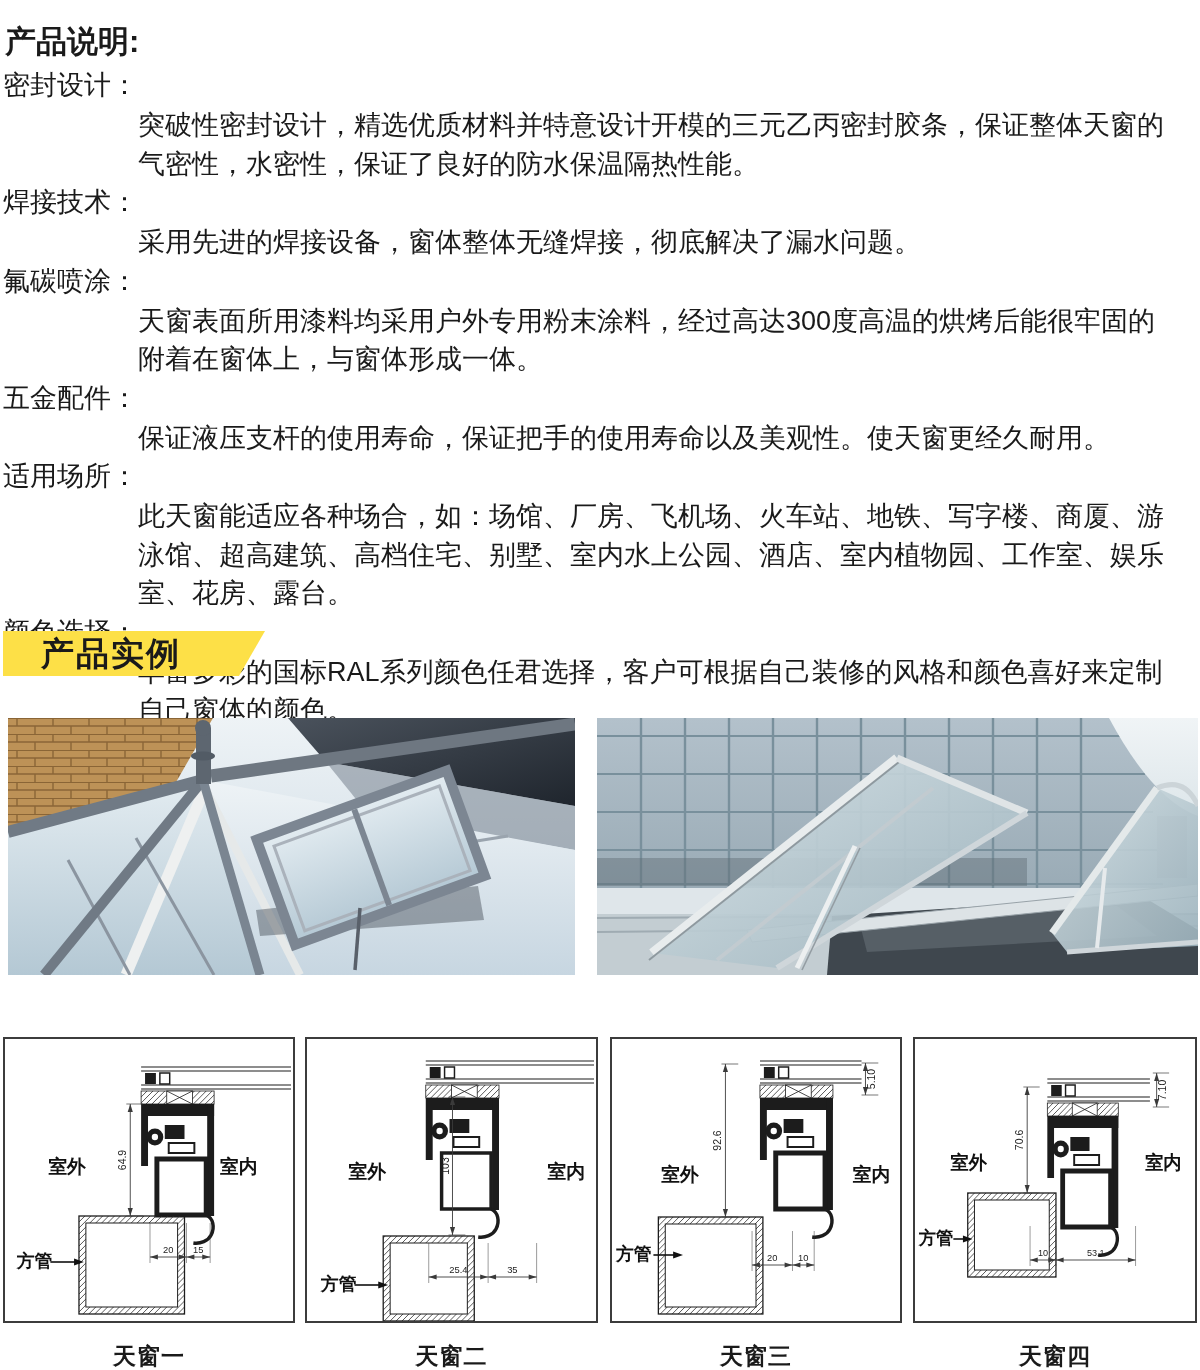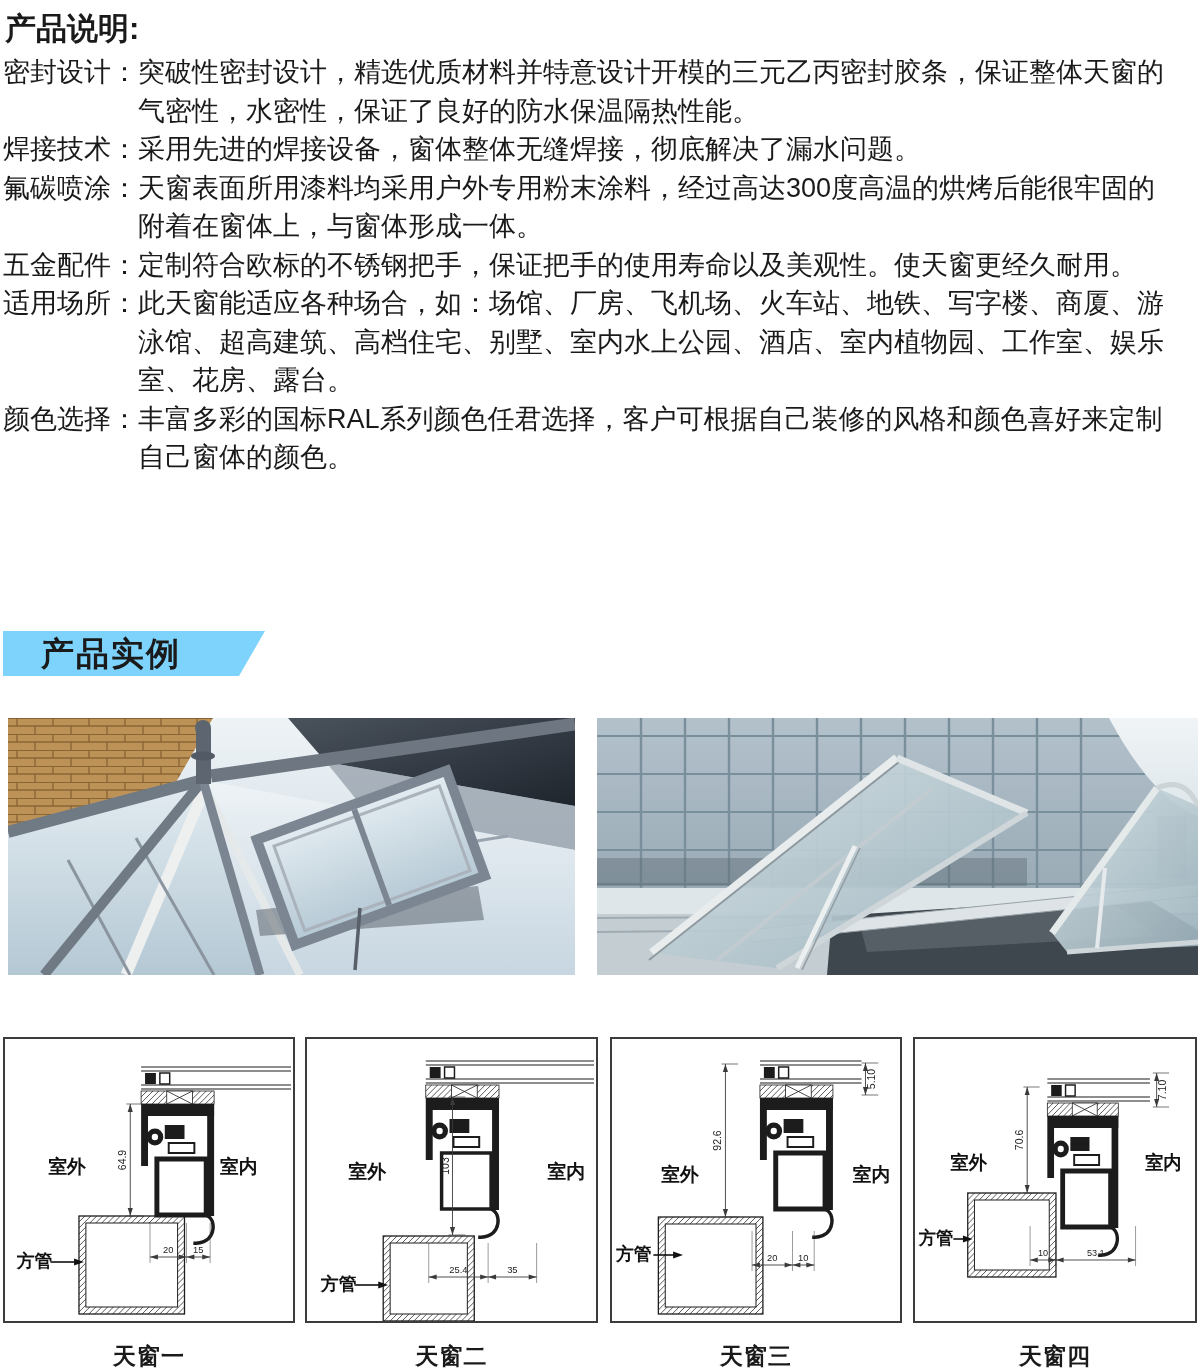--- a/index.html
+++ b/index.html
@@ -1,22 +1,22 @@
 <!DOCTYPE html>
 <html><head>
 <meta charset="utf-8">
 <style>
   html,body{margin:0;padding:0;background:#fff;}
   body{width:1200px;height:1370px;position:relative;overflow:hidden;
        font-family:"Liberation Sans",sans-serif;color:#1a1a1a;}
   .desc{position:absolute;top:6px;left:3px;width:1172px;}
-  .desc-title{font-size:31px;font-weight:bold;line-height:46px;margin:0 0 1px 2px;}
+  .desc-title{font-size:31px;font-weight:bold;line-height:46px;margin:13px 0 1px 2px;}
   .spec-row{display:flex;font-size:27px;line-height:38.5px;justify-content:center;}
   .spec-label{flex:0 0 134px;white-space:nowrap;}
-  .spec-text{flex:1;}
+  .spec-text{flex:1;margin-top:40px;}
   .banner{position:absolute;top:631px;left:3px;width:262px;height:45px;
           clip-path:polygon(0 0,100% 0,calc(100% - 26px) 100%,0 100%);}
   .banner-text{display:block;font-size:33px;font-weight:bold;line-height:45px;
                padding-left:38px;letter-spacing:2px;}
   .photo{position:absolute;top:718px;height:257px;}
   .photo svg{display:block;width:100%;height:100%;}
   #photo1{left:8px;width:567px;}
   #photo2{left:597px;width:601px;}
   .dbox{position:absolute;top:1037px;height:286px;border:2px solid #3c3c3c;
         box-sizing:border-box;background:#fff;}
@@ -37,34 +37,34 @@
       <div class="spec-row">
         <span class="spec-label">焊接技术：</span>
         <div class="spec-text">采用先进的焊接设备，窗体整体无缝焊接，彻底解决了漏水问题。</div>
       </div>
       <div class="spec-row">
         <span class="spec-label">氟碳喷涂：</span>
         <div class="spec-text">天窗表面所用漆料均采用户外专用粉末涂料，经过高达300度高温的烘烤后能很牢固的附着在窗体上，与窗体形成一体。</div>
       </div>
       <div class="spec-row">
         <span class="spec-label">五金配件：</span>
-        <div class="spec-text">定制符合欧标的不锈钢把手，保证把手的使用寿命以及美观性。使天窗更经久耐用。</div>
+        <div class="spec-text">保证液压支杆的使用寿命，保证把手的使用寿命以及美观性。使天窗更经久耐用。</div>
       </div>
       <div class="spec-row">
         <span class="spec-label">适用场所：</span>
         <div class="spec-text">此天窗能适应各种场合，如：场馆、厂房、飞机场、火车站、地铁、写字楼、商厦、游泳馆、超高建筑、高档住宅、别墅、室内水上公园、酒店、室内植物园、工作室、娱乐室、花房、露台。</div>
       </div>
       <div class="spec-row">
         <span class="spec-label">颜色选择：</span>
         <div class="spec-text">丰富多彩的国标RAL系列颜色任君选择，客户可根据自己装修的风格和颜色喜好来定制自己窗体的颜色。</div>
       </div>
     </div>
 </section>
 
-<div class="banner" style="background: #7dd3fc;">
+<div class="banner" style="background: #fde047;">
   <span class="banner-text">产品实例</span>
 </div>
 
 <div class="photo" id="photo1">
 <svg viewBox="0 0 567 257" preserveAspectRatio="none">
   <defs>
     <linearGradient id="p1glass" x1="0" y1="0" x2="0" y2="1">
       <stop offset="0" stop-color="#eef3f6"></stop>
           <stop offset="1" stop-color="#c7d6e1"></stop>
     </linearGradient>

